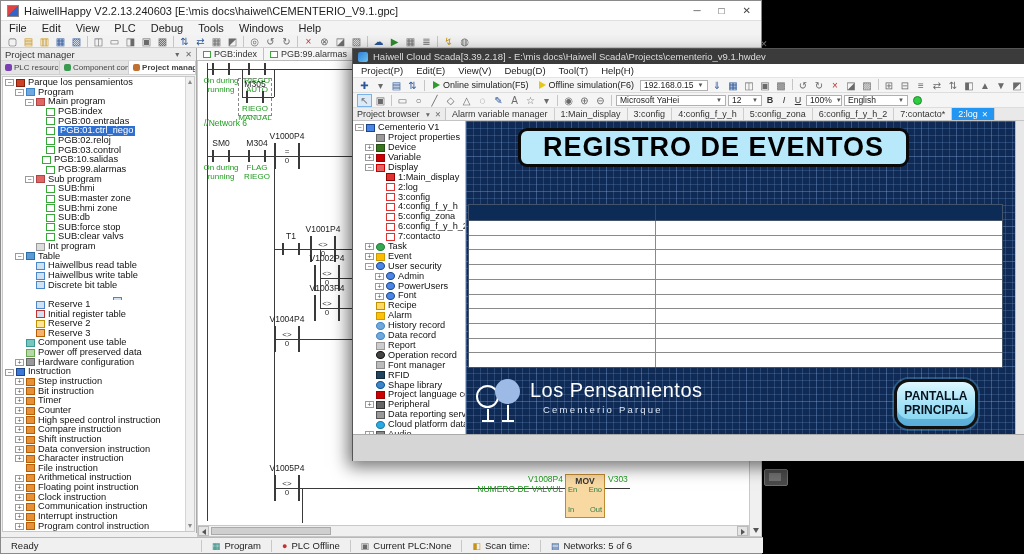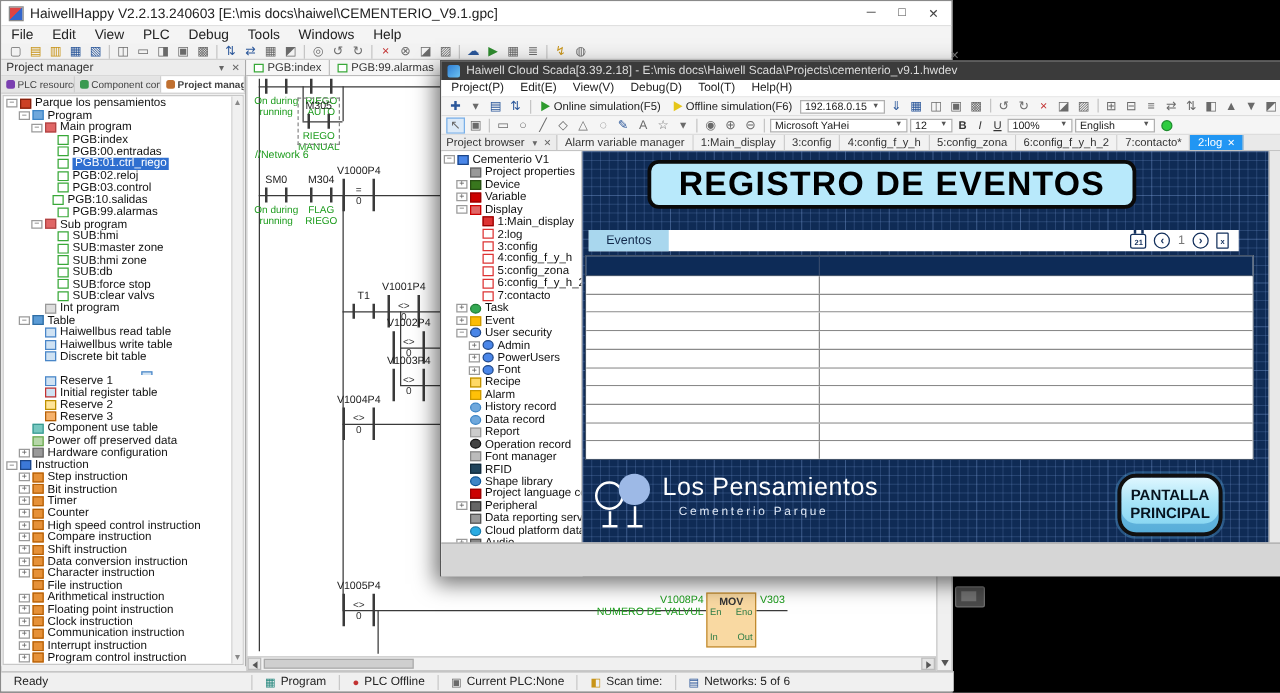--- a/index.html
+++ b/index.html
@@ -700,21 +700,21 @@
         <span>Microsoft YaHei</span>
         <span class="dn">▼</span>
       </span>
     <span class="combo" style="width:34px">
         <span>12</span>
         <span class="dn">▼</span>
       </span>
     <span class="fmtbtn" style="font-weight:bold">B</span>
     <span class="fmtbtn" style="font-style:italic">I</span>
     <span class="fmtbtn" style="text-decoration:underline">U</span>
-    <span class="combo" style="width:52px">
+    <span class="combo" style="width:36px">
         <span>100%</span>
         <span class="dn">▼</span>
       </span>
     <span class="combo" style="width:64px">
         <span>English</span>
         <span class="dn">▼</span>
       </span>
     <span class="greendot"></span>
   </div>
 
@@ -923,30 +923,20 @@
       </div>
     </div>
   <div class="pb-hscroll">
       <span class="a">◀</span>
       <span class="a">▶</span>
     </div>
 
   <div class="hmi">
     <div class="reg-title">REGISTRO DE EVENTOS</div>
 
-    <div class="evbar">
-      <span class="evtab">Eventos</span>
-      <span class="pager">
-        <span class="cal">21</span>
-        <span class="pcirc">‹</span>
-        <span class="pnum">1</span>
-        <span class="pcirc">›</span>
-        <span class="pfile">x</span>
-      </span>
-    </div>
 
     <div class="evtable">
       <div class="evhead">
           <div class="evcell-l"></div>
           <div class="evcell-r"></div>
         </div>
       <div style="display:flex;flex-direction:column;flex:1">
           <div class="evrow">
             <div class="evcell-l"></div>
             <div class="evcell-r"></div>

